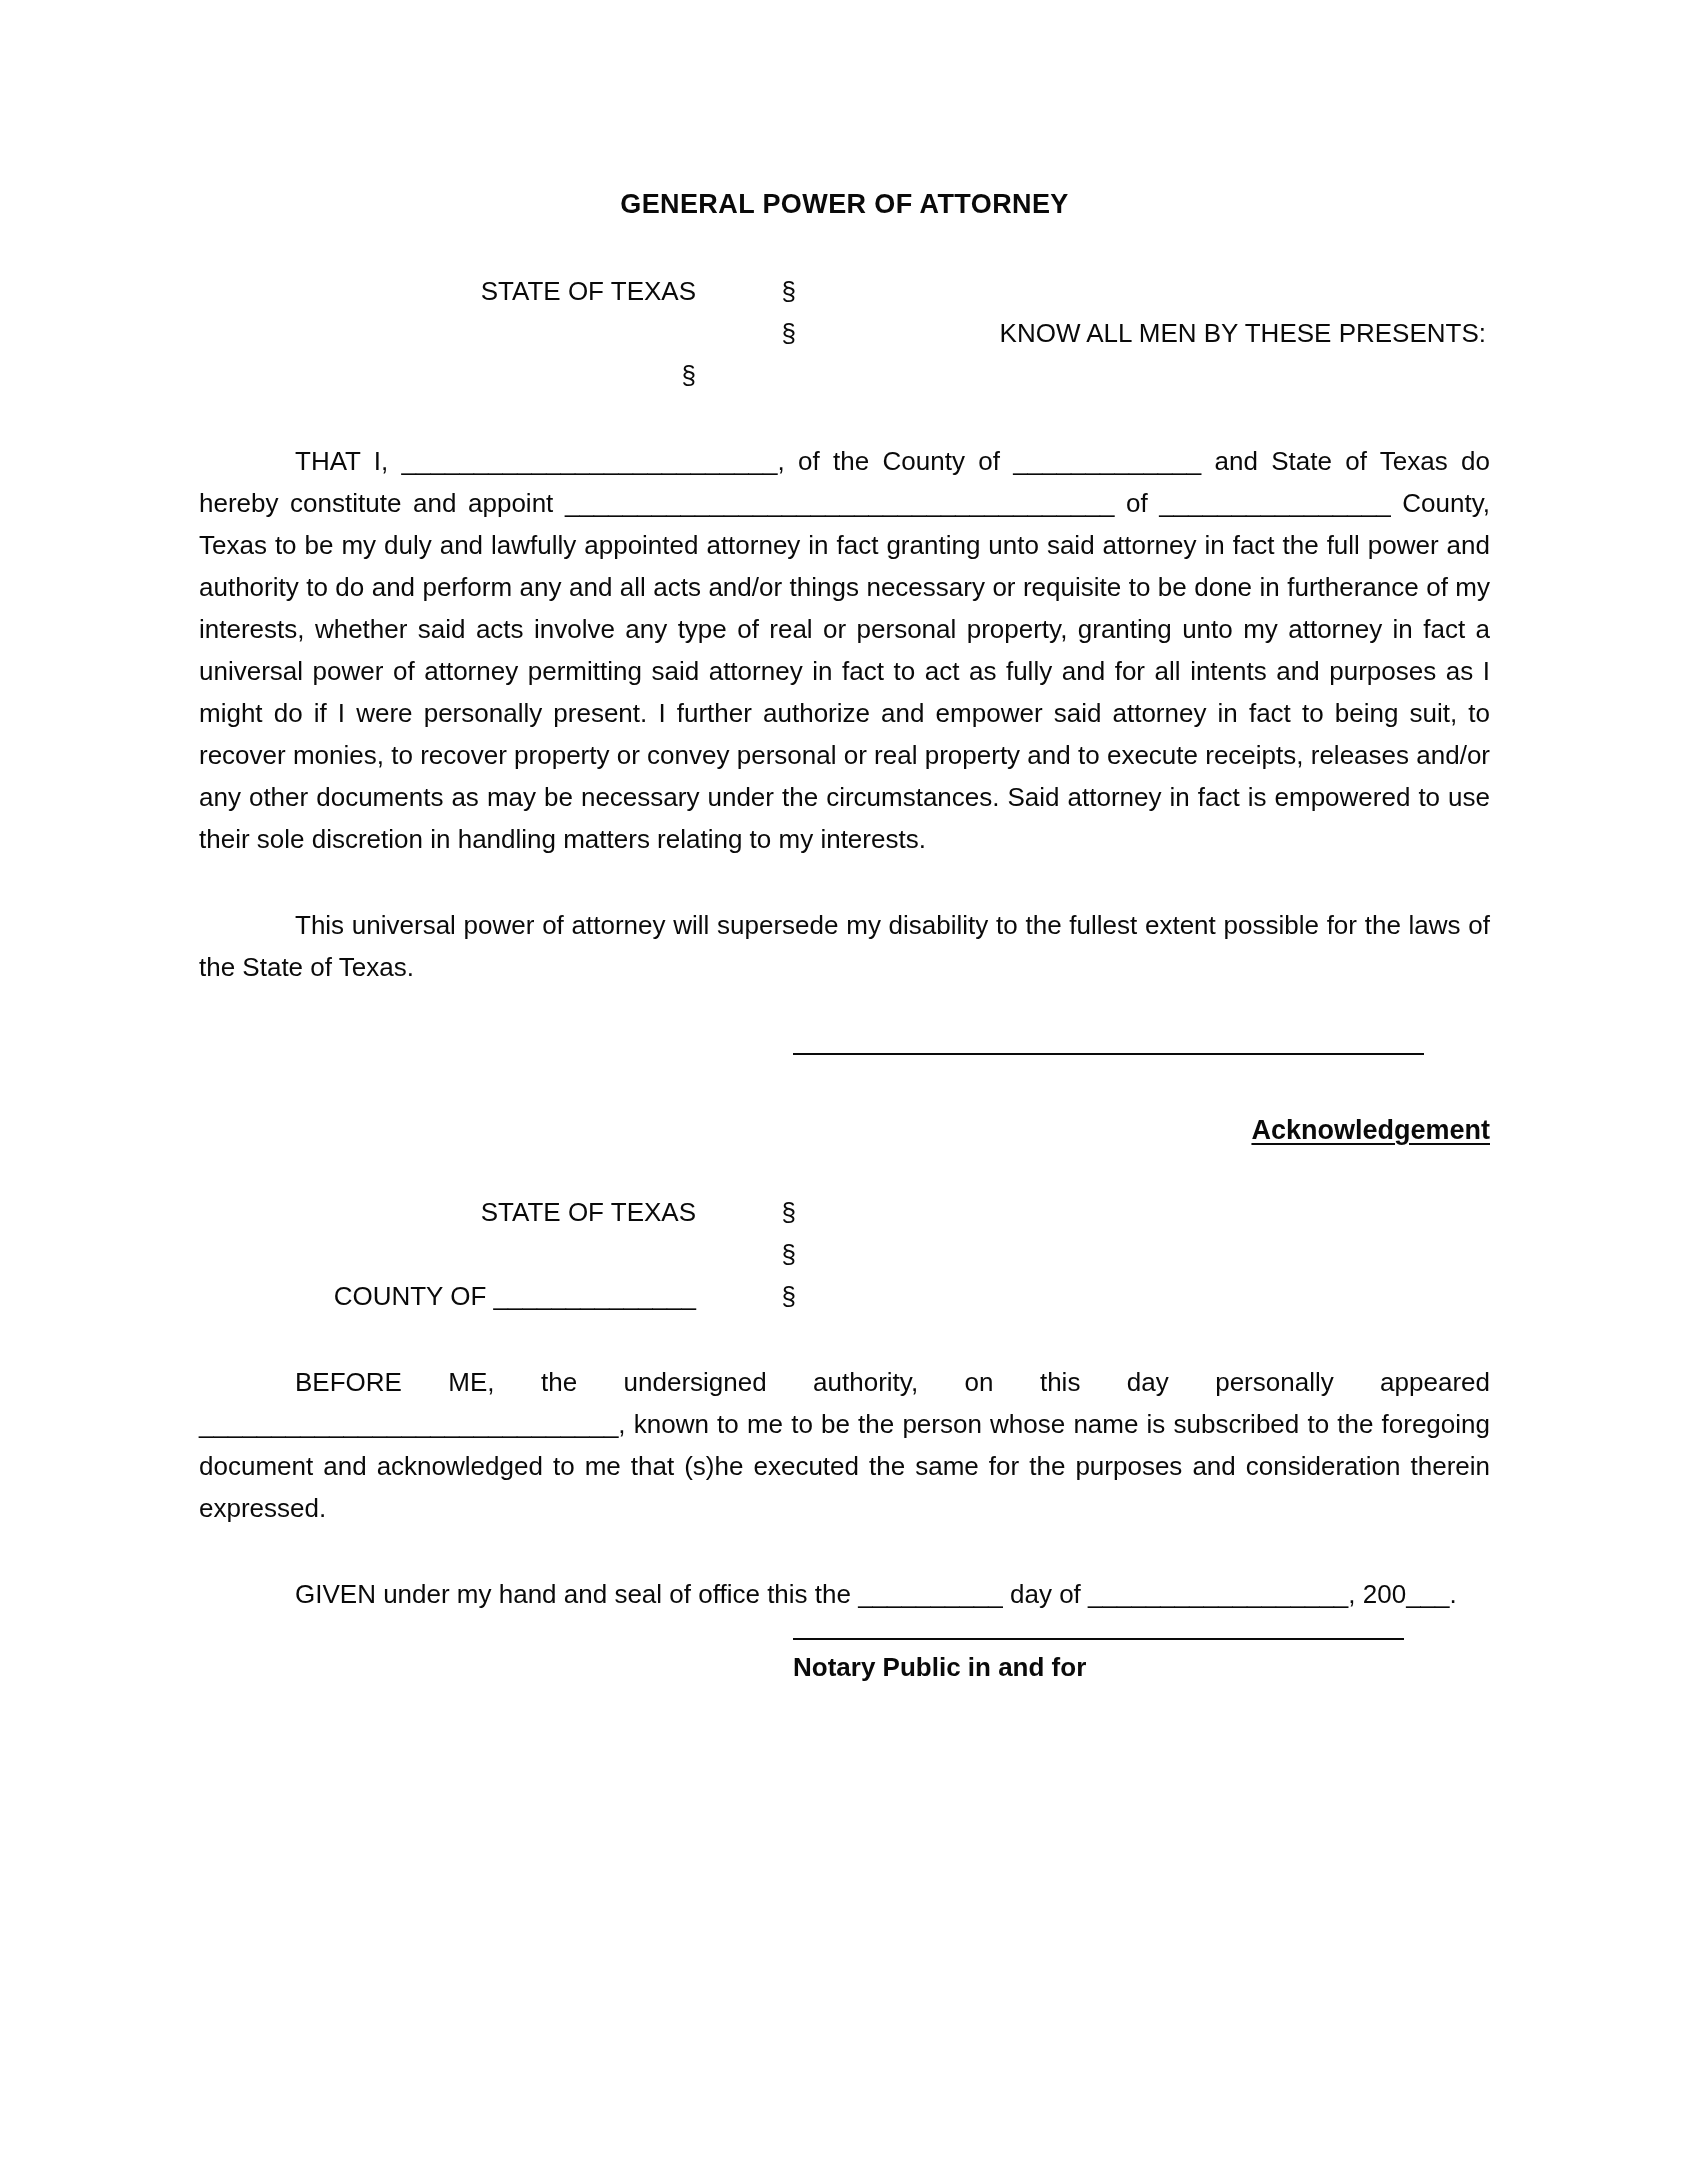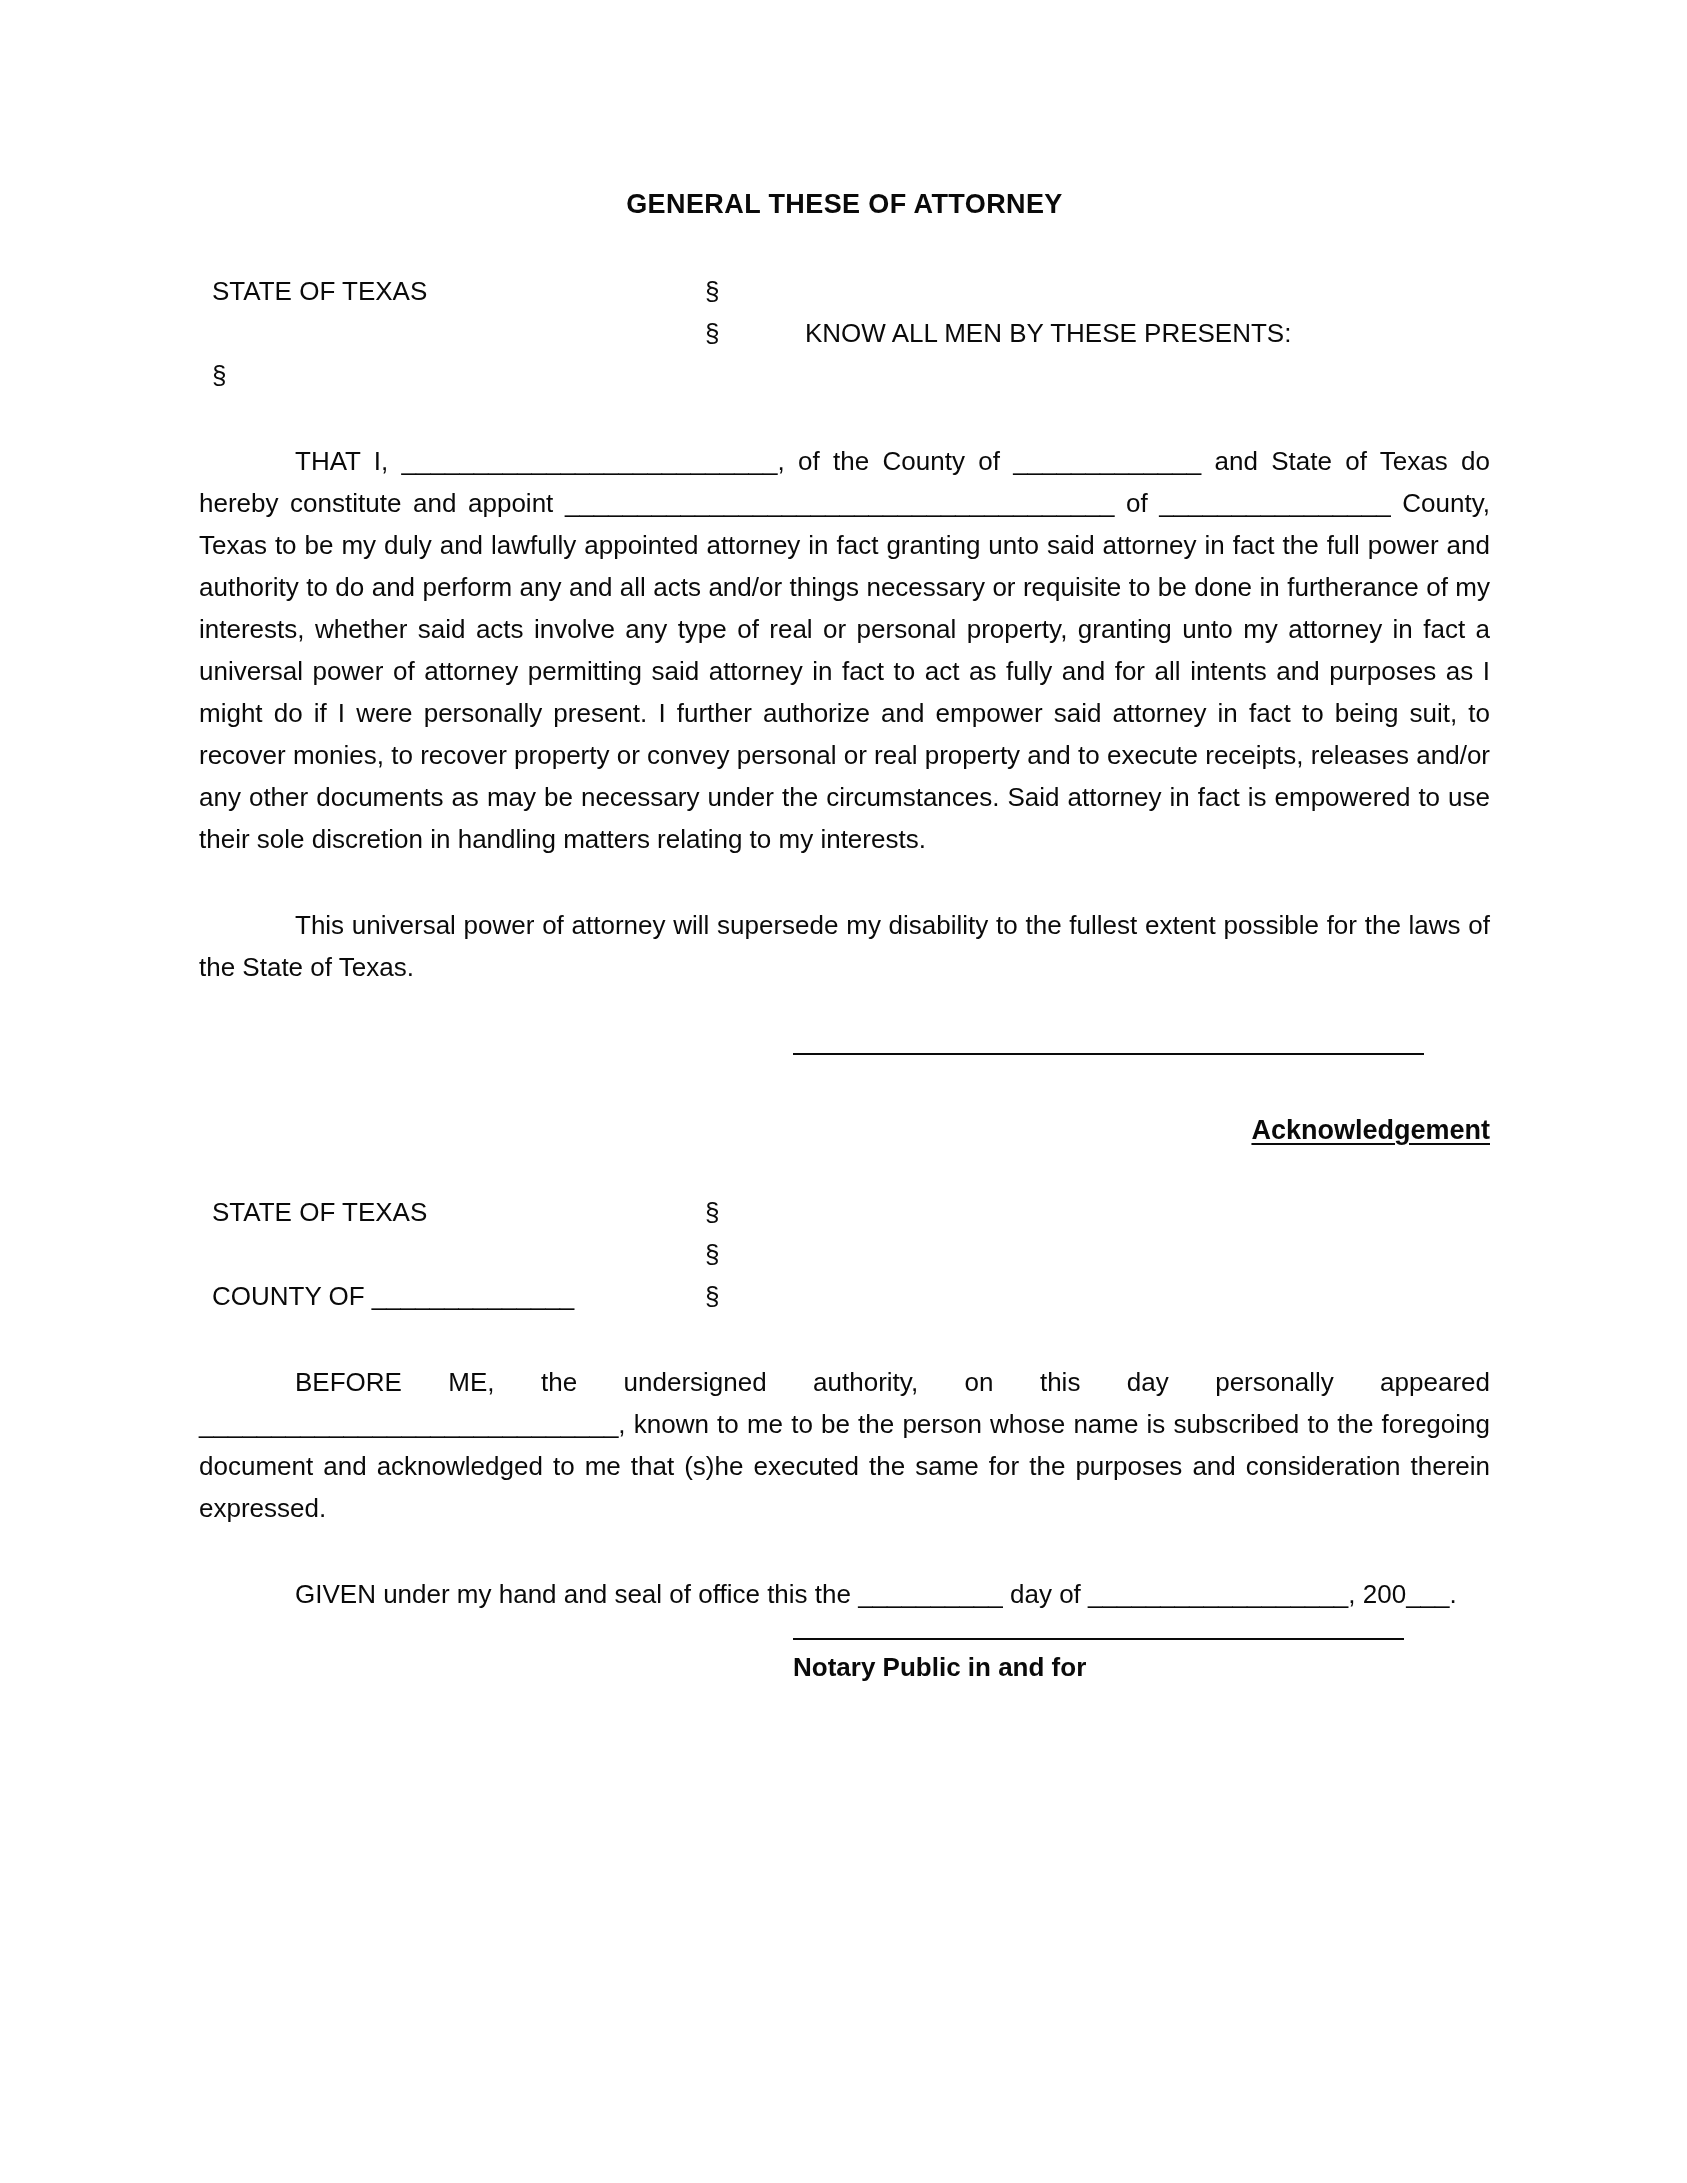--- a/index.html
+++ b/index.html
@@ -20,21 +20,21 @@
     color: #0a0a0a;
     overflow: hidden;
   }
   .title {
     margin: 0 0 45px 0;
     text-align: center;
     font-size: 27px;
     font-weight: 700;
     letter-spacing: 0.4px;
   }
-  .venue { margin: 13px; }
+  .venue { margin: 4px; text-align: right; }
   .venue-row {
     display: grid;
     grid-template-columns: 493px 100px 1fr;
     min-height: 42px;
   }
   .para {
     margin: 42px 0 0 0;
   }
   .justify { text-align: justify; margin-top: 44px; }
   .indent { text-indent: 96px; }
@@ -65,21 +65,21 @@
   .notary-line {
     font-weight: 700;
     line-height: 40px;
   }
 </style>
 </head>
 <body>
 
 <div class="page">
 
-  <h1 class="title">GENERAL THESE OF ATTORNEY</h1>
+  <h1 class="title">GENERAL POWER OF ATTORNEY</h1>
 
   <div class="venue">
     <div class="venue-row">
       <span>STATE OF TEXAS</span>
       <span>§</span>
       <span></span>
     </div>
     <div class="venue-row">
       <span></span>
       <span>§</span>

